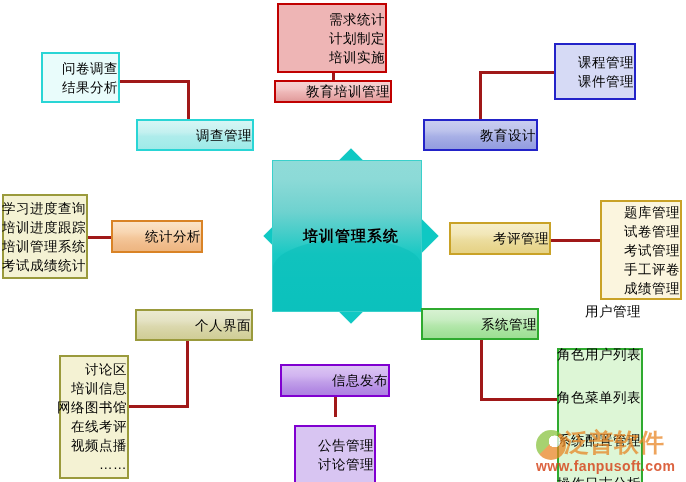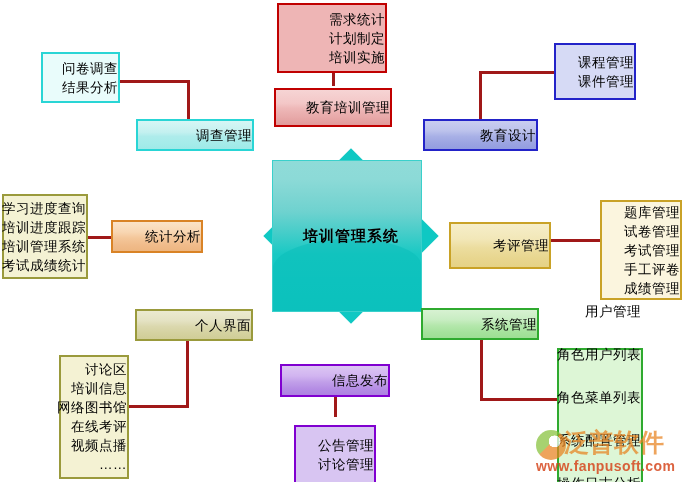--- a/index.html
+++ b/index.html
@@ -213,21 +213,21 @@
     <div id="center-square"></div>
     <div id="center-title">培训管理系统</div>
   </div>
 
   <div class="conn conn-v" style="left:332px; top:72px; height:14px;"></div>
   <div class="node leaf leaf-red" style="left:277px; top:3px; width:110px; height:70px;">
     <span class="line">需求统计</span>
     <span class="line">计划制定</span>
     <span class="line">培训实施</span>
   </div>
-  <div class="node prim prim-red" style="left:274px; top:88px; width:118px; height:39px;font-family:Liberation Serif, serif;">
+  <div class="node prim prim-red" style="left:274px; top:80px; width:118px; height:23px;font-family:Liberation Serif, serif;">
     <span class="line">教育培训管理</span>
   </div>
 
   <div class="conn conn-h" style="left:118px; top:80px; width:72px;"></div>
   <div class="conn conn-v" style="left:187px; top:80px; height:40px;"></div>
   <div class="node leaf leaf-cyan" style="left:41px; top:52px; width:79px; height:51px;">
     <span class="line">问卷调查</span>
     <span class="line">结果分析</span>
   </div>
   <div class="node prim prim-cyan" style="left:136px; top:119px; width:118px; height:32px;">
@@ -249,21 +249,21 @@
     <span class="line">学习进度查询</span>
     <span class="line">培训进度跟踪</span>
     <span class="line">培训管理系统</span>
     <span class="line">考试成绩统计</span>
   </div>
   <div class="node prim prim-orange" style="left:111px; top:220px; width:92px; height:33px;">
     <span class="line">统计分析</span>
   </div>
 
   <div class="conn conn-h" style="left:549px; top:239px; width:52px;"></div>
-  <div class="node prim prim-gold" style="left:449px; top:222px; width:102px; height:47px;">
+  <div class="node prim prim-gold" style="left:449px; top:222px; width:102px; height:33px;">
     <span class="line">考评管理</span>
   </div>
   <div class="node leaf leaf-gold" style="left:600px; top:200px; width:82px; height:100px;">
     <span class="line">题库管理</span>
     <span class="line">试卷管理</span>
     <span class="line">考试管理</span>
     <span class="line">手工评卷</span>
     <span class="line">成绩管理</span>
   </div>
 

